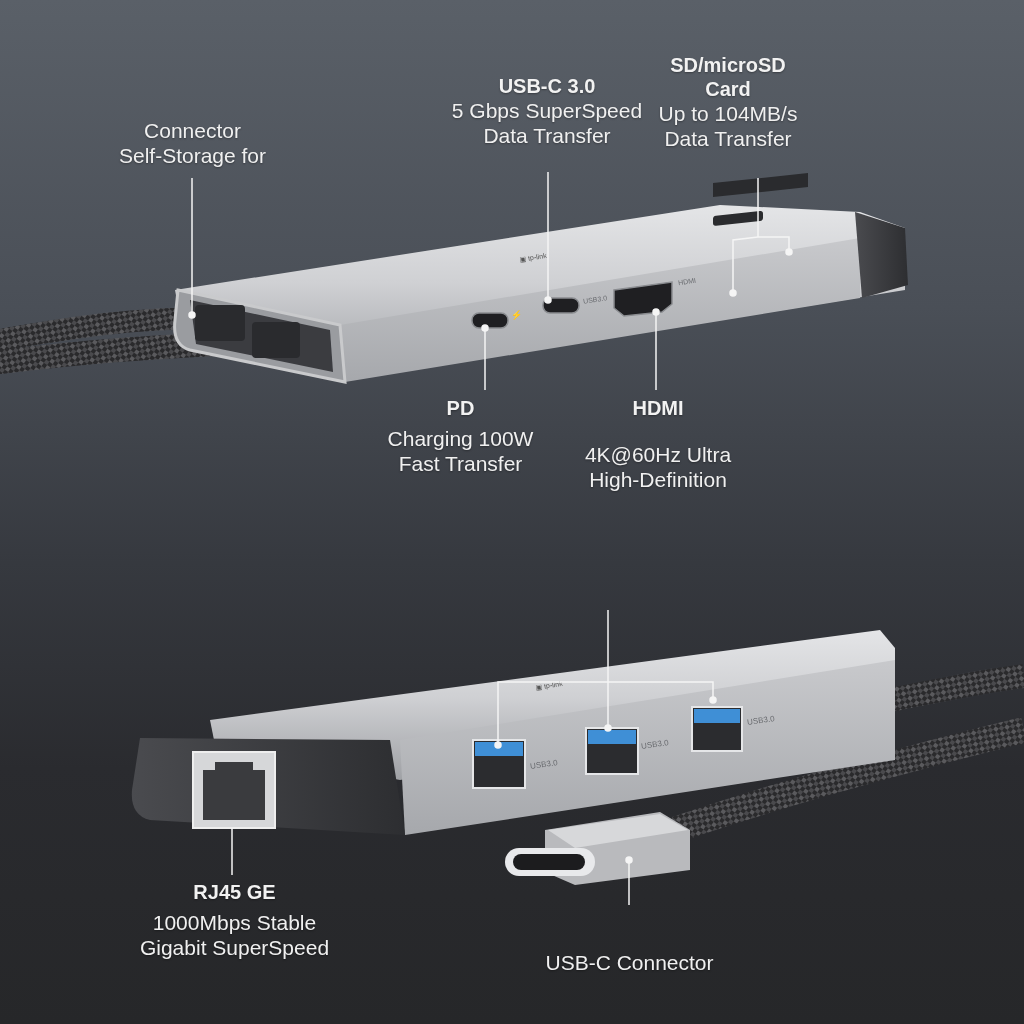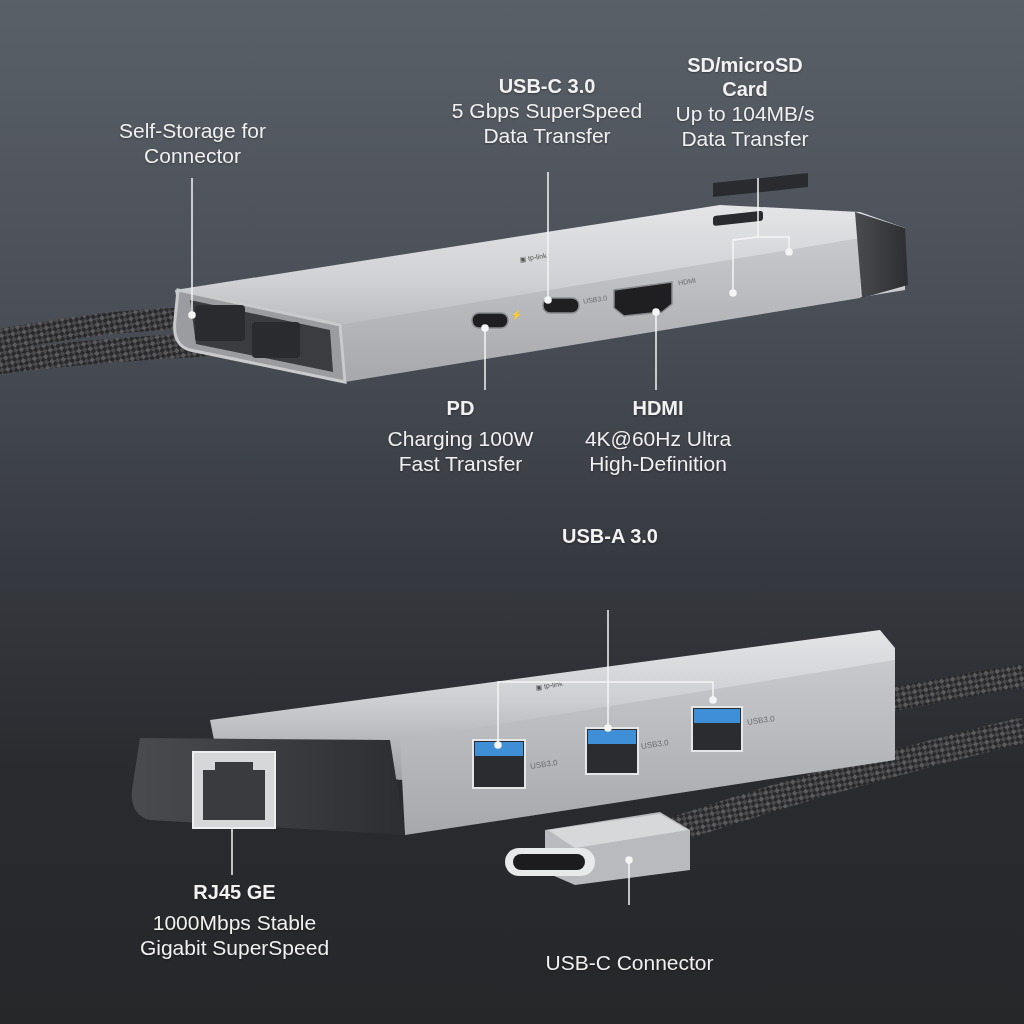--- a/index.html
+++ b/index.html
@@ -131,51 +131,50 @@
     <polyline points="498,745 498,682 713,682 713,700" fill="none"></polyline>
     <circle cx="498" cy="745" r="3"></circle>
       <circle cx="713" cy="700" r="3"></circle>
     <line x1="232" y1="828" x2="232" y2="875"></line>
     <line x1="629" y1="860" x2="629" y2="905"></line>
       <circle cx="629" cy="860" r="3"></circle>
   </g>
 </svg>
 
 <div class="label" style="left:100px; top:118px; width:185px;">
+  <span class="desc">Connector</span>
   <span class="desc">Self-Storage for</span>
-  <span class="desc">Connector</span>
 </div>
 
 <div class="label" style="left:432px; top:74px; width:230px;">
   <span class="title">USB-C 3.0</span>
   <span class="desc">5 Gbps SuperSpeed</span>
   <span class="desc">Data Transfer</span>
 </div>
 
-<div class="label" style="left:660px; top:53px; width:170px;">
+<div class="label" style="left:643px; top:53px; width:170px;">
   <span class="title">SD/microSD</span>
   <span class="title">Card</span>
   <span class="desc">Up to 104MB/s</span>
   <span class="desc">Data Transfer</span>
 </div>
 
 <div class="label" style="left:368px; top:396px; width:185px;">
   <span class="title">PD</span>
   <span class="desc" style="margin-top:6px">Charging 100W</span>
   <span class="desc">Fast Transfer</span>
 </div>
 
 <div class="label" style="left:568px; top:396px; width:180px;">
   <span class="title">HDMI</span>
-  <span class="desc" style="margin-top:6px">4K@60Hz Ultra</span>
+  <span class="desc" style="margin-top:22px">4K@60Hz Ultra</span>
   <span class="desc">High-Definition</span>
 </div>
 
 <div class="label" style="left:455px; top:524px; width:310px;">
-  <span class="title">USB-A 3.0</span>
 </div>
 
 <div class="label" style="left:122px; top:880px; width:225px;">
   <span class="title">RJ45 GE</span>
   <span class="desc" style="margin-top:6px">1000Mbps Stable</span>
   <span class="desc">Gigabit SuperSpeed</span>
 </div>
 
 <div class="label" style="left:522px; top:910px; width:215px;margin-top:40px;">
   <span class="desc">USB-C Connector</span>

